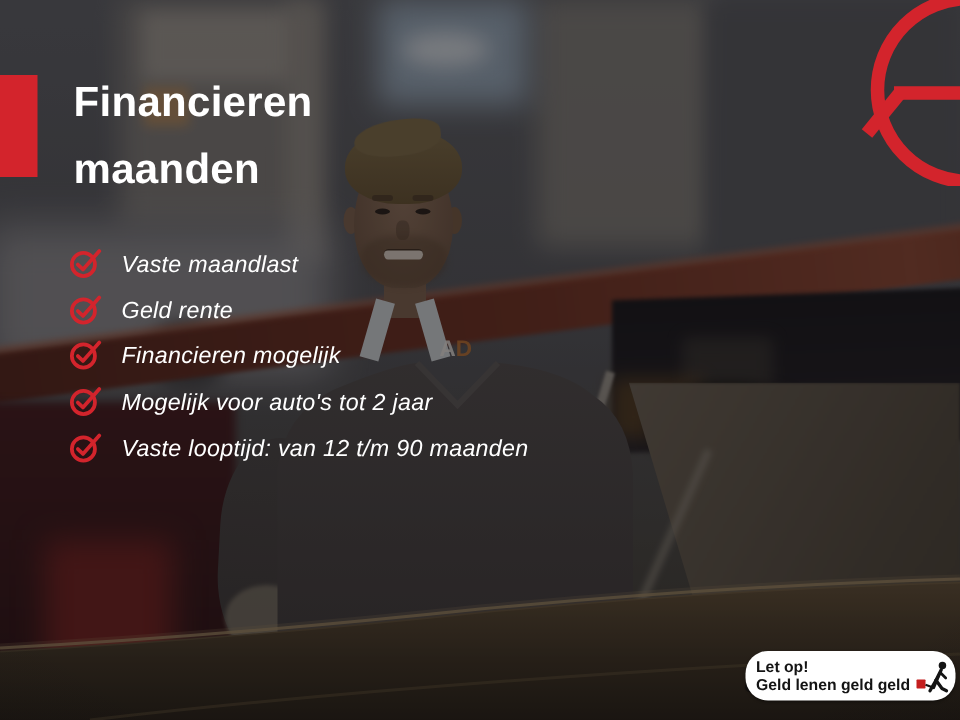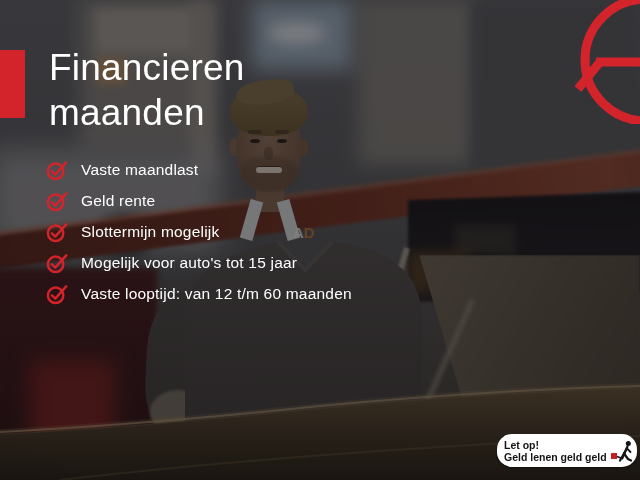--- a/index.html
+++ b/index.html
@@ -71,24 +71,24 @@
     opacity:.85;filter:blur(.4px);}
   .hood{left:0;top:378px;width:640px;height:102px;}
 
   
   .overlay{left:0;top:0;width:640px;height:480px;background:rgba(16,15,18,.47);}
   .vignette{left:0;top:0;width:640px;height:480px;
     background:radial-gradient(120% 120% at 50% 40%,transparent 55%,rgba(10,10,12,.35));}
 
   
   .accent-square{left:0;top:50px;width:25px;height:68px;background:#d3242c;}
-  .title{left:49px;top:45px;color:#fff;font-size:37px;line-height:45px;font-weight:400;letter-spacing:.2px;}
+  .title{left:49px;top:45px;color:#fff;font-size:28px;line-height:45px;font-weight:700;letter-spacing:.2px;}
   .features{left:46px;top:155px;margin:0;padding:0;list-style:none;}
-  .features li{height:30.8px;display:flex;align-items:center;gap:13px;color:#fff;
-    font-size:15.5px;letter-spacing:.2px;}
+  .features li{height:30.8px;display:flex;align-items:flex-end;gap:13px;color:#fff;
+    font-size:15.5px;letter-spacing:.2px;font-style:italic;}
   .chk{width:22px;height:22px;flex:0 0 22px;}
   .brand-mark{left:556px;top:0;width:84px;height:124px;}
   .warning-badge{left:497px;top:434px;width:140px;height:33px;background:#fff;border-radius:15px;
     box-shadow:0 1px 2px rgba(0,0,0,.4);display:flex;align-items:center;gap:3px;padding:2px 4px 2px 7px;}
   .warn-text{font-size:10.5px;font-weight:bold;line-height:12px;color:#141414;white-space:nowrap;}
   .warn-icon{width:26px;height:24px;flex:0 0 26px;}
 </style>
 </head>
 <body>
 
@@ -190,33 +190,33 @@
     <li>
         <svg class="chk">
           <use href="#chk-sym"></use>
         </svg>
         <span>Geld rente</span>
       </li>
     <li>
         <svg class="chk">
           <use href="#chk-sym"></use>
         </svg>
-        <span>Slottermijn mogelijk</span>
-      </li>
-    <li>
-        <svg class="chk">
-          <use href="#chk-sym"></use>
-        </svg>
-        <span>Mogelijk voor auto's tot 15 jaar</span>
-      </li>
-    <li>
-        <svg class="chk">
-          <use href="#chk-sym"></use>
-        </svg>
-        <span>Vaste looptijd: van 12 t/m 60 maanden</span>
+        <span>Financieren mogelijk</span>
+      </li>
+    <li>
+        <svg class="chk">
+          <use href="#chk-sym"></use>
+        </svg>
+        <span>Mogelijk voor auto's tot 2 jaar</span>
+      </li>
+    <li>
+        <svg class="chk">
+          <use href="#chk-sym"></use>
+        </svg>
+        <span>Vaste looptijd: van 12 t/m 90 maanden</span>
       </li>
   </ul>
 
   <svg class="abs brand-mark" viewBox="0 0 84 124">
     <circle cx="90" cy="60" r="61" fill="none" stroke="#d3242c" stroke-width="9"></circle>
     <rect x="40" y="57.5" width="44" height="9" fill="#d3242c"></rect>
     <path d="M44,62 L22,89" stroke="#d3242c" stroke-width="9" fill="none"></path>
   </svg>
 
   <div class="abs warning-badge">

